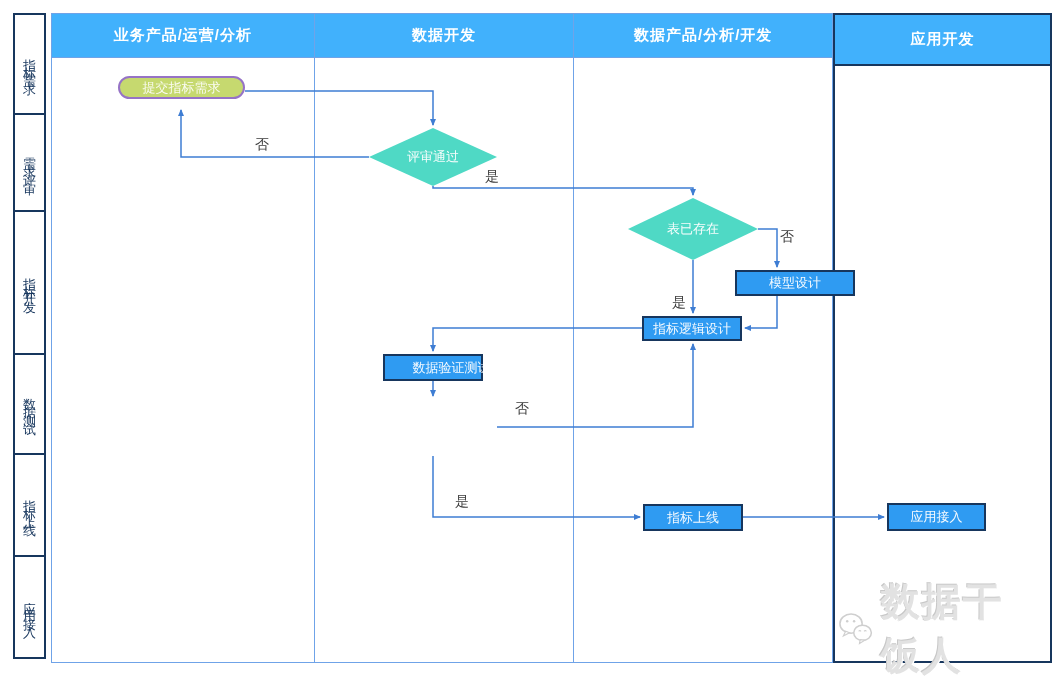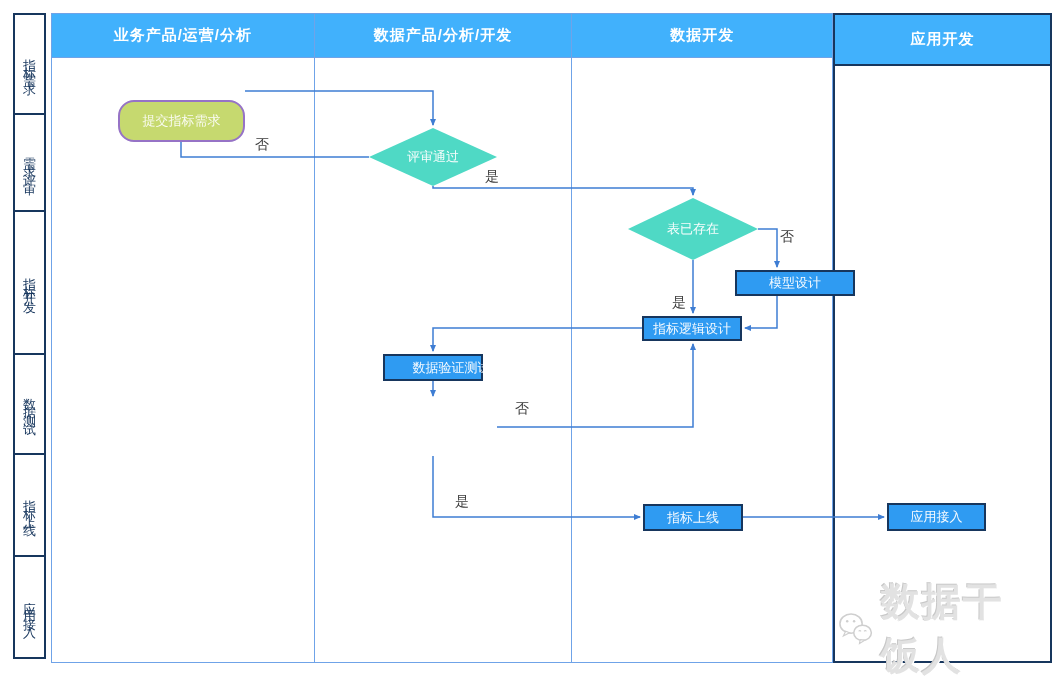--- a/index.html
+++ b/index.html
@@ -33,21 +33,21 @@
 
   
   svg.connectors { position:absolute; left:0; top:0; z-index:3; pointer-events:none; }
 
   
   .node { position:absolute; display:flex; align-items:center; justify-content:center;
           color:rgba(255,255,255,.95); font-size:13px; white-space:nowrap; z-index:4; }
   .start { background:#C6D96F; border:2px solid #9673C6; border-radius:16px; color:rgba(255,255,255,.9); }
   .process { background:#2F9BF2; border:2px solid #17365D; }
   .decision { background:#4FD9C5; clip-path:polygon(50% 0,100% 50%,50% 100%,0 50%); }
-  .n-submit { left:118px; top:76px;  width:127px; height:42px;margin-top:24px; }
+  .n-submit { left:118px; top:76px;  width:127px; height:23px; }
   .n-review { left:369px; top:128px; width:128px; height:58px; }
   .n-table  { left:628px; top:198px; width:130px; height:62px; }
   .n-model  { left:727px; top:270px; width:120px; height:26px;margin-left:8px; }
   .n-logic  { left:642px; top:316px; width:100px; height:25px; }
   .n-verify { left:383px; top:354px; width:100px; height:27px;padding-left:37px; }
   .n-test   { left:369px; top:399px; width:128px; height:57px; }
   .n-online { left:643px; top:504px; width:100px; height:27px; }
   .n-access { left:887px; top:503px; width:99px;  height:28px; }
 
   
@@ -82,25 +82,25 @@
       </div>
     <div class="lane lane-6">
         <span>应用接入</span>
       </div>
   </div>
 
   <div class="main-pool">
     <div class="pool-col col-1">
       <div class="hdr">业务产品/运营/分析</div>
     </div>
+    <div class="pool-col col-3">
+      <div class="hdr">数据开发</div>
+    </div>
     <div class="pool-col col-2">
       <div class="hdr">数据产品/分析/开发</div>
-    </div>
-    <div class="pool-col col-3">
-      <div class="hdr">数据开发</div>
     </div>
   </div>
 
   <div class="app-pool">
     <div class="hdr">应用开发</div>
   </div>
 
   <div class="watermark">
     <svg width="48" height="44" viewBox="0 0 48 44">
       <ellipse cx="17" cy="15" rx="14.5" ry="12.5" fill="#ffffff" stroke="#cfcfcf" stroke-width="2"></ellipse>

